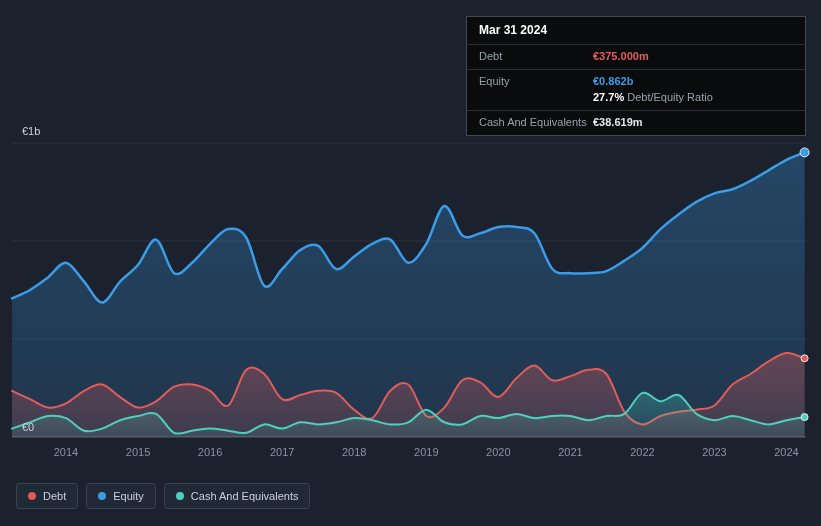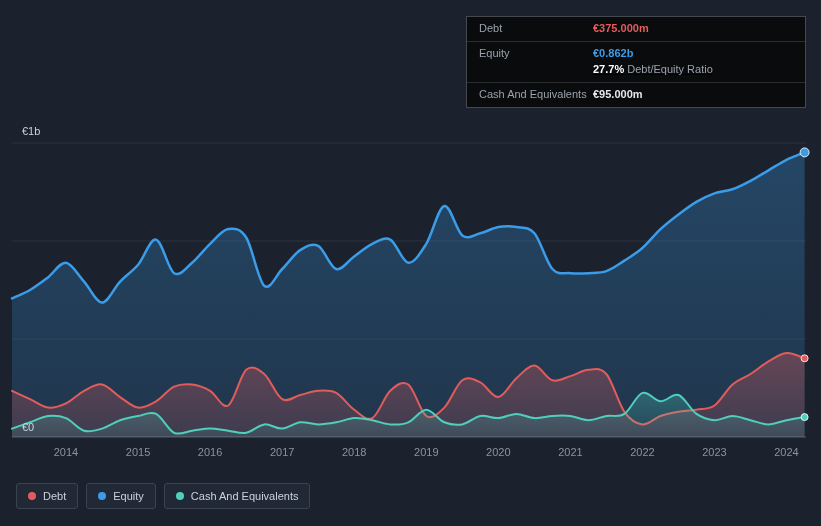--- a/index.html
+++ b/index.html
@@ -86,20 +86,21 @@
     <text x="354.2" y="456" fill="#8b93a1" font-size="11" text-anchor="middle">2018</text>
     <text x="426.3" y="456" fill="#8b93a1" font-size="11" text-anchor="middle">2019</text>
     <text x="498.3" y="456" fill="#8b93a1" font-size="11" text-anchor="middle">2020</text>
     <text x="570.4" y="456" fill="#8b93a1" font-size="11" text-anchor="middle">2021</text>
     <text x="642.4" y="456" fill="#8b93a1" font-size="11" text-anchor="middle">2022</text>
     <text x="714.5" y="456" fill="#8b93a1" font-size="11" text-anchor="middle">2023</text>
     <text x="786.5" y="456" fill="#8b93a1" font-size="11" text-anchor="middle">2024</text>
   </svg>
 
 <div class="tooltip">
+  <div class="tt-header">Mar 31 2024</div>
 
   <div class="tt-row">
     <div class="tt-label">Debt</div>
     <div class="tt-valcol">
       <div class="tt-value" style="color: rgb(226, 92, 92); text-align: right;">€375.000m</div>
     </div>
   </div>
 
   <div class="tt-row">
     <div class="tt-label">Equity</div>
@@ -107,21 +108,21 @@
       <div class="tt-value" style="color: rgb(59, 156, 232);">€0.862b</div>
       <div class="tt-ratio">
         <span class="tt-ratio-num">27.7%</span><span class="tt-ratio-label">Debt/Equity Ratio</span>
       </div>
     </div>
   </div>
 
   <div class="tt-row last">
     <div class="tt-label">Cash And Equivalents</div>
     <div class="tt-valcol">
-      <div class="tt-value tt-cash">€95.000m</div>
+      <div class="tt-value tt-cash">€38.619m</div>
     </div>
   </div>
 </div>
 
 <div class="legend">
   <div class="legend-item">
     <span class="legend-dot" style="background: rgb(226, 92, 92);"></span>
     <span>Debt</span>
   </div>
   <div class="legend-item">

